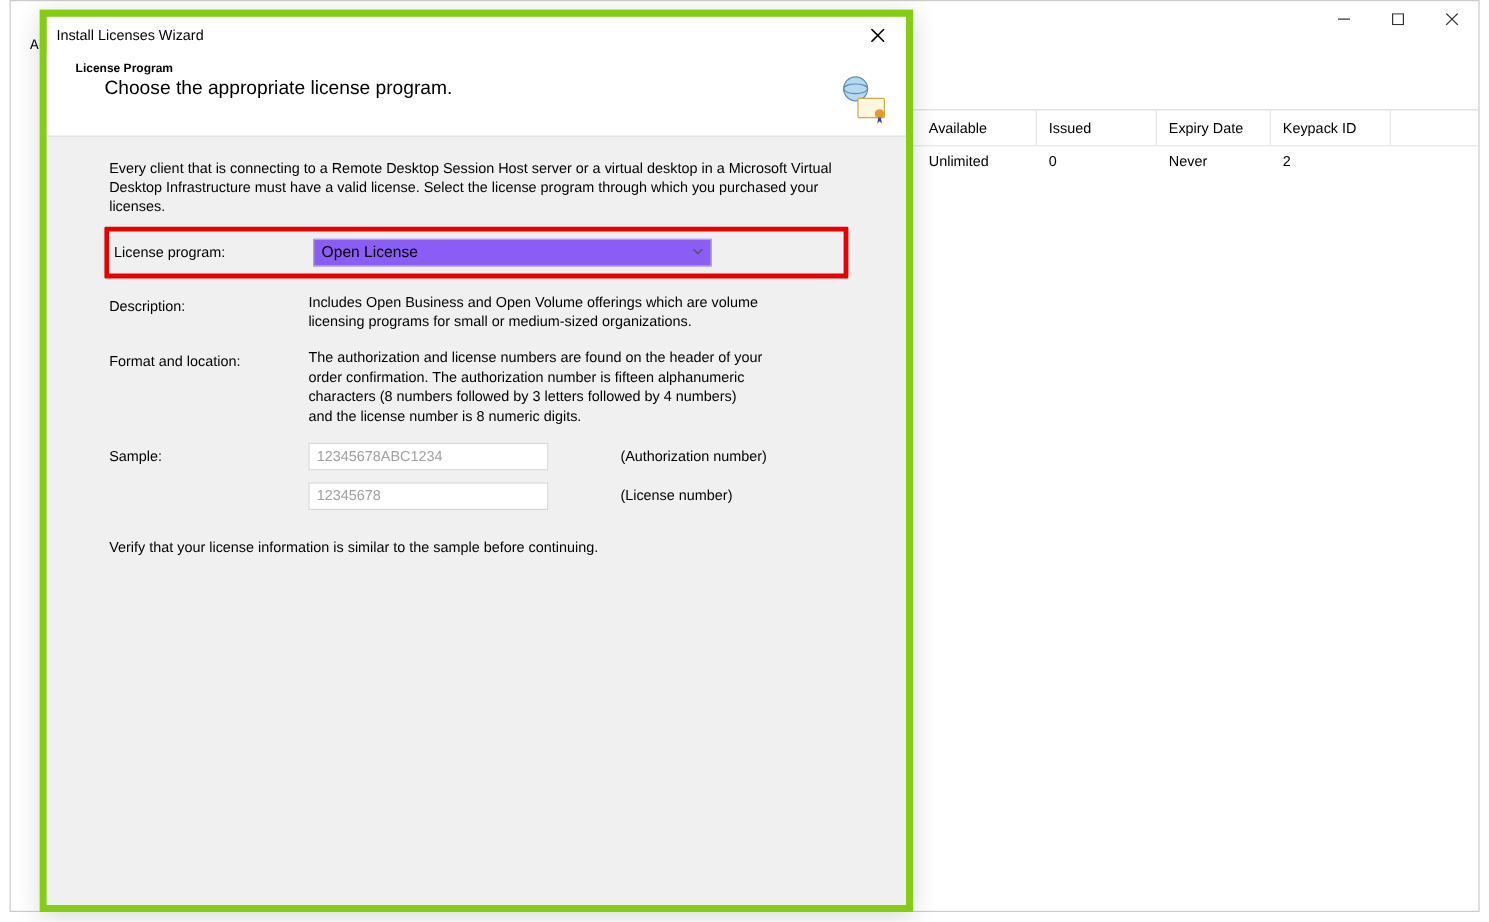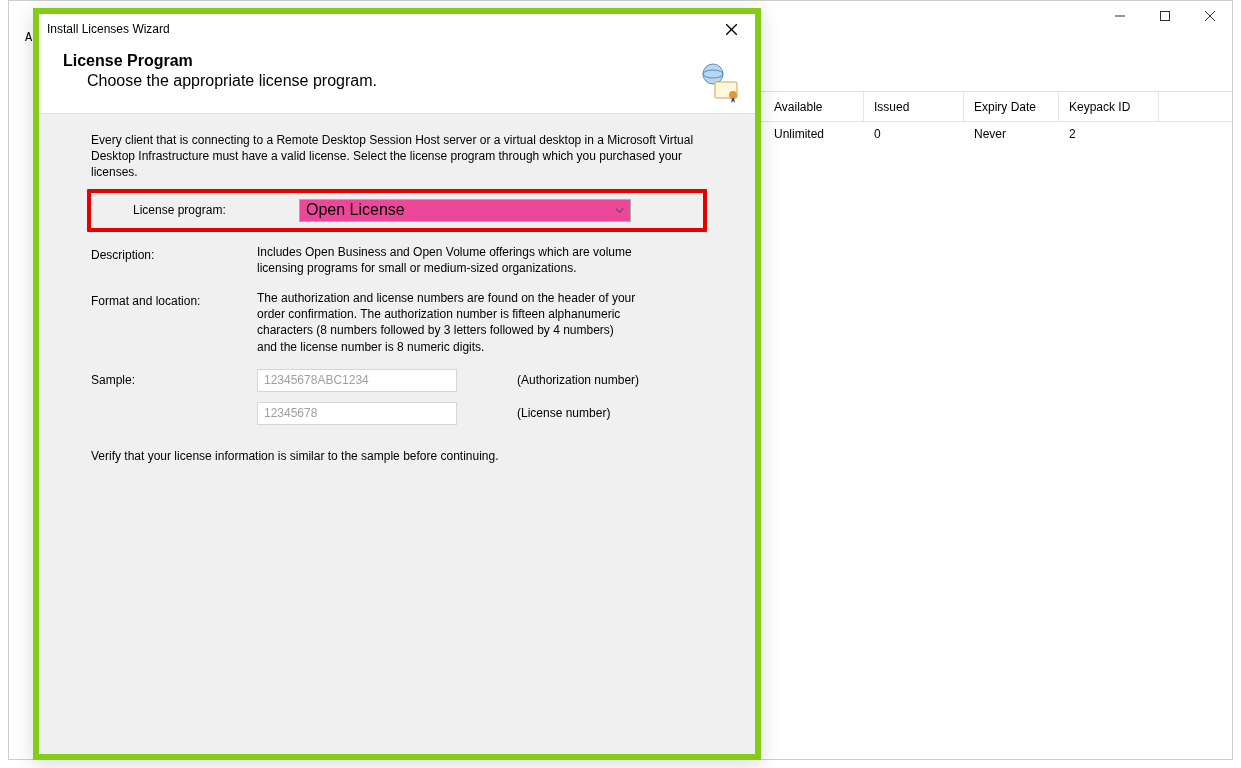--- a/index.html
+++ b/index.html
@@ -64,44 +64,44 @@
       width:40px; height:26px; display:flex; align-items:center; justify-content:center;
     }
     .dialog-close svg{width:11px;height:11px;}
     .dialog-header {
       padding: 8px 14px 12px 24px;
       background: #fff;
       position:relative;
       border-bottom: 1px solid #ddd;
       min-height: 70px;
     }
-    .dialog-header .h-title { font-weight: bold; font-size: 16px; margin-bottom: 2px;}
+    .dialog-header .h-title { font-weight: bold; font-size: 10px; margin-bottom: 2px;}
     .dialog-header .h-sub { font-size: 16px; padding-left: 24px;}
     .dialog-header .h-icon { position:absolute; right:14px; top: 18px; width:42px; height:42px; }
     .dialog-body {
       flex: 1 1 auto;
       background: #f0f0f0;
       padding: 18px 52px 10px 52px;
       font-size: 12px;
       color: #000;
       overflow:hidden;
     }
     .intro { line-height: 1.35; margin-bottom: 18px;}
     .row { display:flex; margin-bottom: 14px; }
     .row .lbl { width: 166px; flex-shrink:0; padding-top: 4px;}
     .row .val { flex: 1 1 auto; line-height: 1.35;}
     .highlight-red { border: 4px solid #e60000; border-radius:1px; }
     .hi-combo { padding: 6px 4px 6px 4px; margin: -10px -4px 12px -4px; }
     .combo {
       width: 332px; height: 23px;
-      background: #ec4899;
+      background: #8b5cf6;
       border: 1px solid #adadad;
       display:flex; align-items:center; justify-content:space-between;
       padding: 0 6px 0 6px;
-      font-size:16px;
+      font-size:13px;
     }
     .combo .chev svg{width:9px;height:9px;}
     .sample-input {
       width: 200px; height:23px;
       border:1px solid #d6d6d6;
       background:#fff;
       padding:0 6px; color:#a0a0a0;
       display:flex; align-items:center;
       margin-right: 20px;
     }
@@ -188,21 +188,21 @@
         <circle cx="34" cy="33" r="4" fill="#e29b2f"></circle>
         <path d="M33 36 L32 41 L34 39 L36 41 L35 36 Z" fill="#2c4aa0"></path>
       </svg>
     </div>
   </div>
 
   <div class="dialog-body">
     <div class="intro">Every client that is connecting to a Remote Desktop Session Host server or a virtual desktop in a Microsoft Virtual Desktop Infrastructure must have a valid license. Select the license program through which you purchased your licenses.</div>
 
     <div class="highlight-red hi-combo">
-      <div class="row" style="margin-bottom:0;margin-left:38px;">
+      <div class="row" style="margin-bottom:0;">
         <div class="lbl">License program:</div>
         <div class="val">
           <div class="combo">
             <span>Open License</span>
             <span class="chev">
               <svg viewBox="0 0 10 10">
                   <path d="M1 3 L5 7 L9 3" fill="none" stroke="#555" stroke-width="1.3"></path>
                 </svg>
             </span>
           </div>

